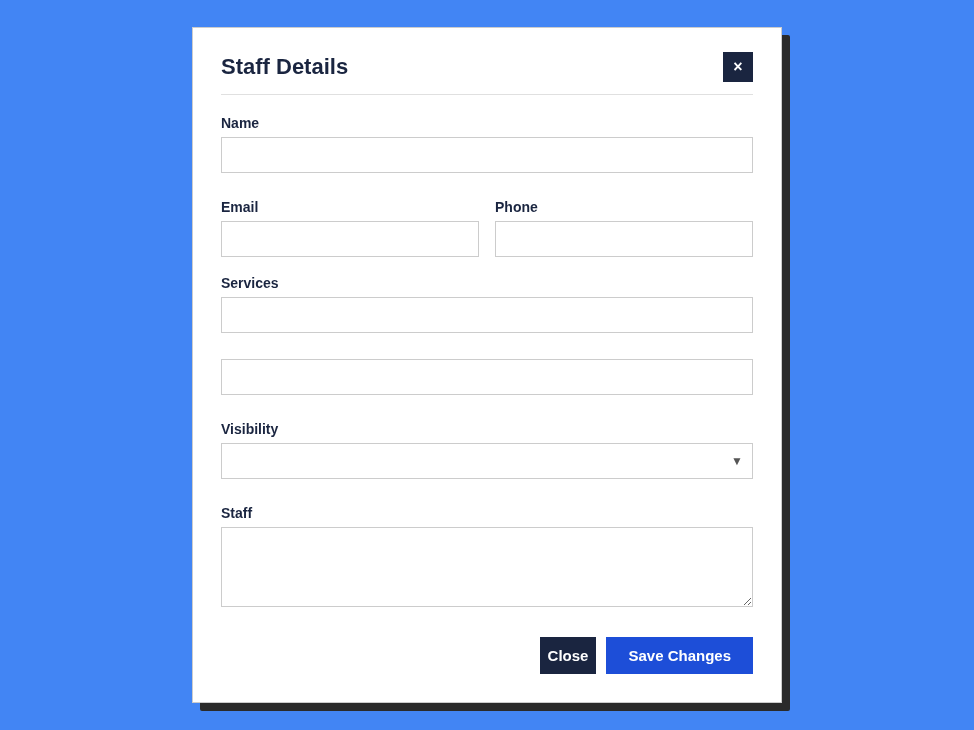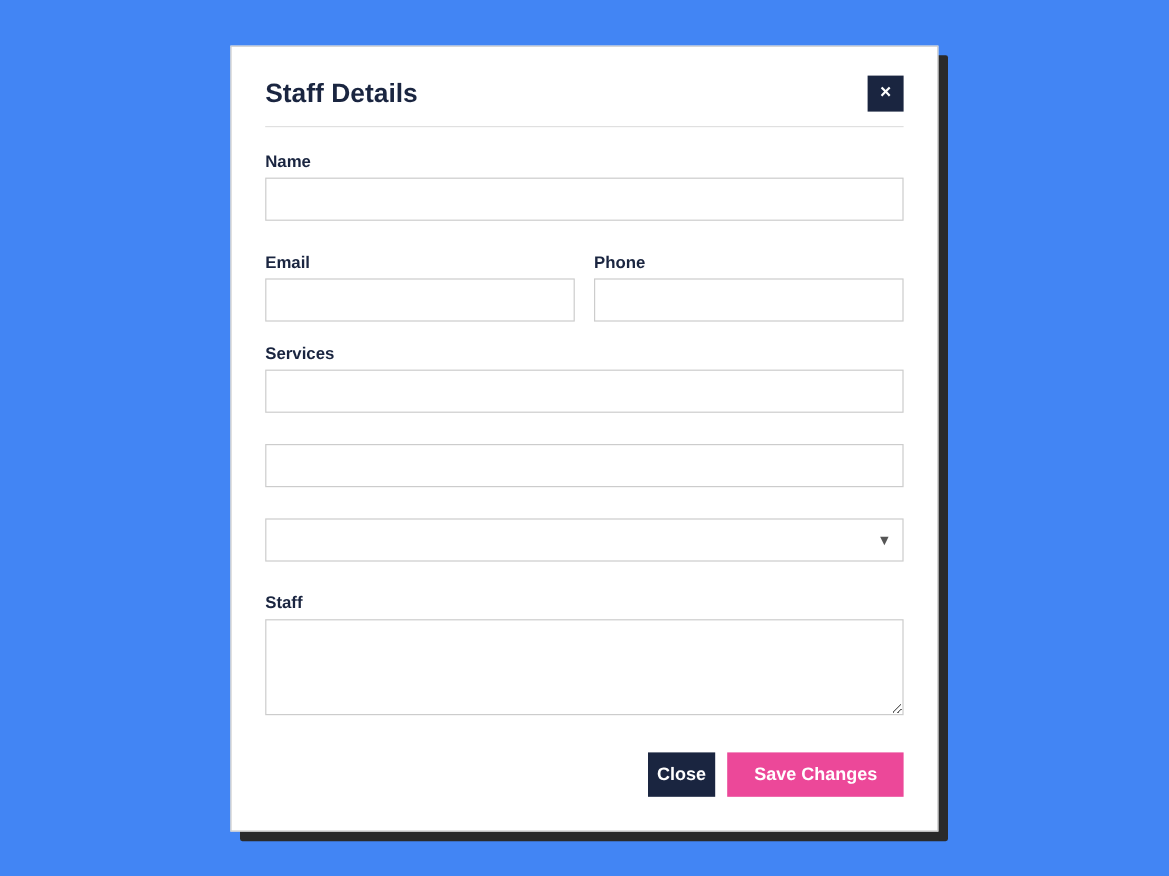--- a/index.html
+++ b/index.html
@@ -158,21 +158,21 @@
       background-color: #1a2540;
       color: #ffffff;
       border: none;
       padding: 10px 8px;
       font-size: 15px;
       font-weight: 600;
       cursor: pointer;
     }
 
     .btn-save {
-      background-color: #ec4899;
+      background-color: #1d4ed8;
       color: #ffffff;
       border: none;
       padding: 10px 22px;
       font-size: 15px;
       font-weight: 600;
       cursor: pointer;
     }
   </style>
 </head>
 <body>
@@ -207,20 +207,21 @@
     <div class="form-group">
       <label class="form-label">Services</label>
       <input type="text" class="form-input" style="">
     </div>
 
     <div class="form-group">
       <input type="text" class="form-input" style="">
     </div>
 
     <div class="form-group">
+      <label class="form-label">Visibility</label>
       <div class="select-wrapper">
         <select class="form-select">
           <option value=""></option>
           <option value="public">Public</option>
           <option value="private">Private</option>
         </select>
         <span class="select-arrow">▼</span>
       </div>
     </div>
 

